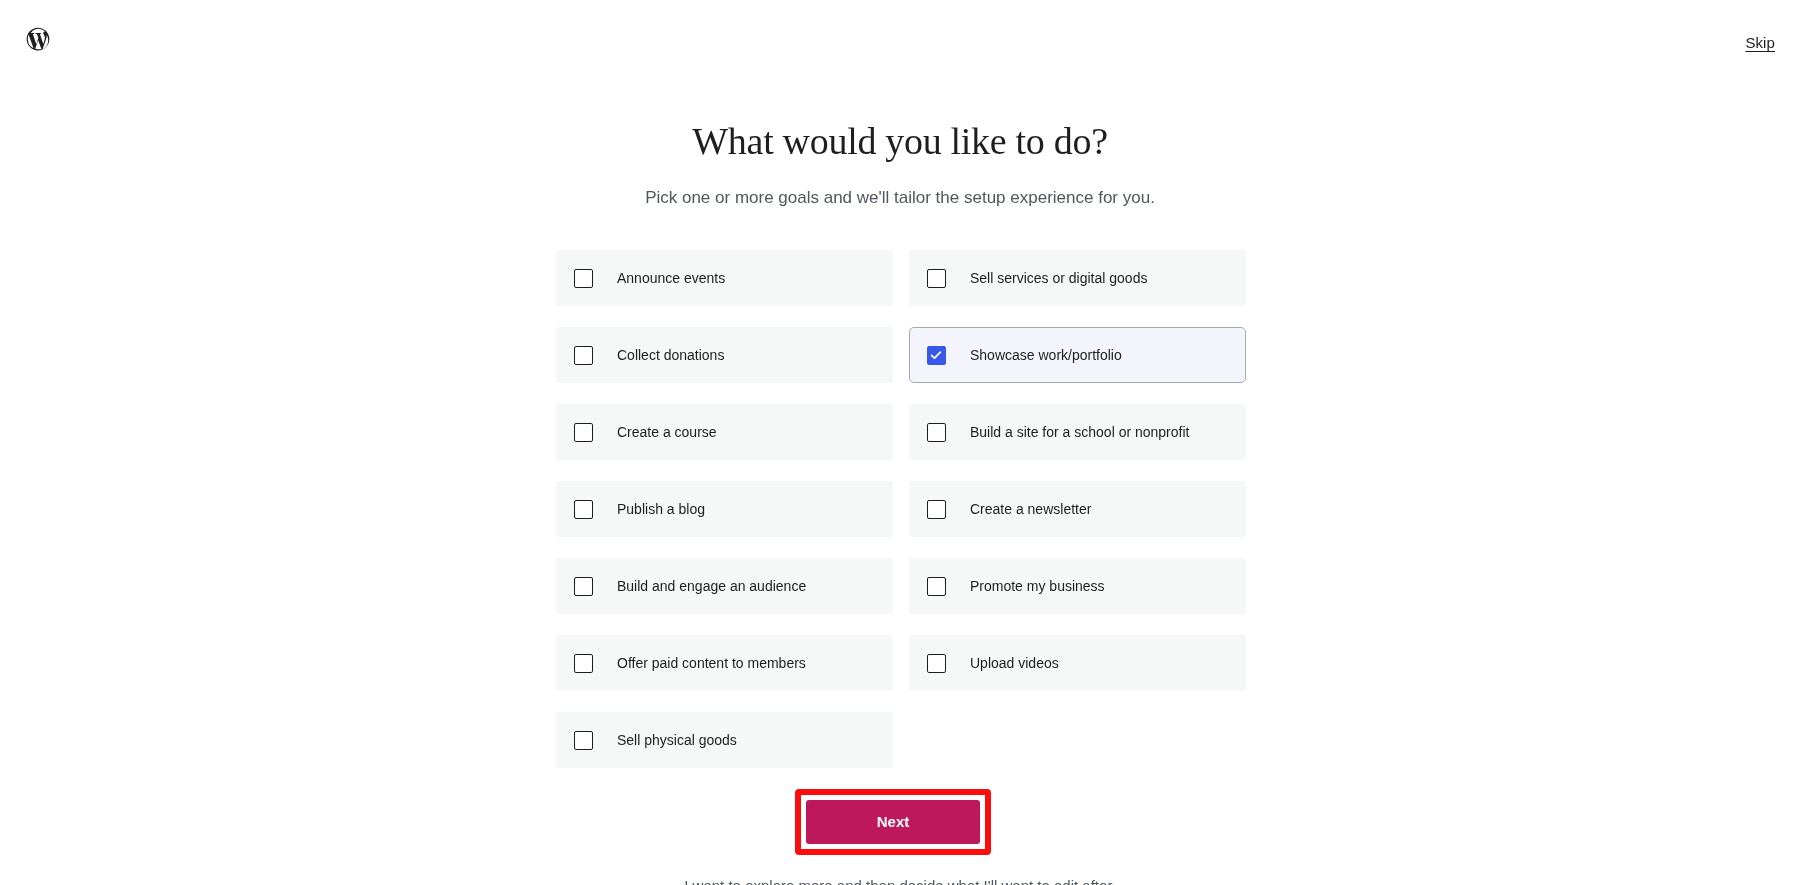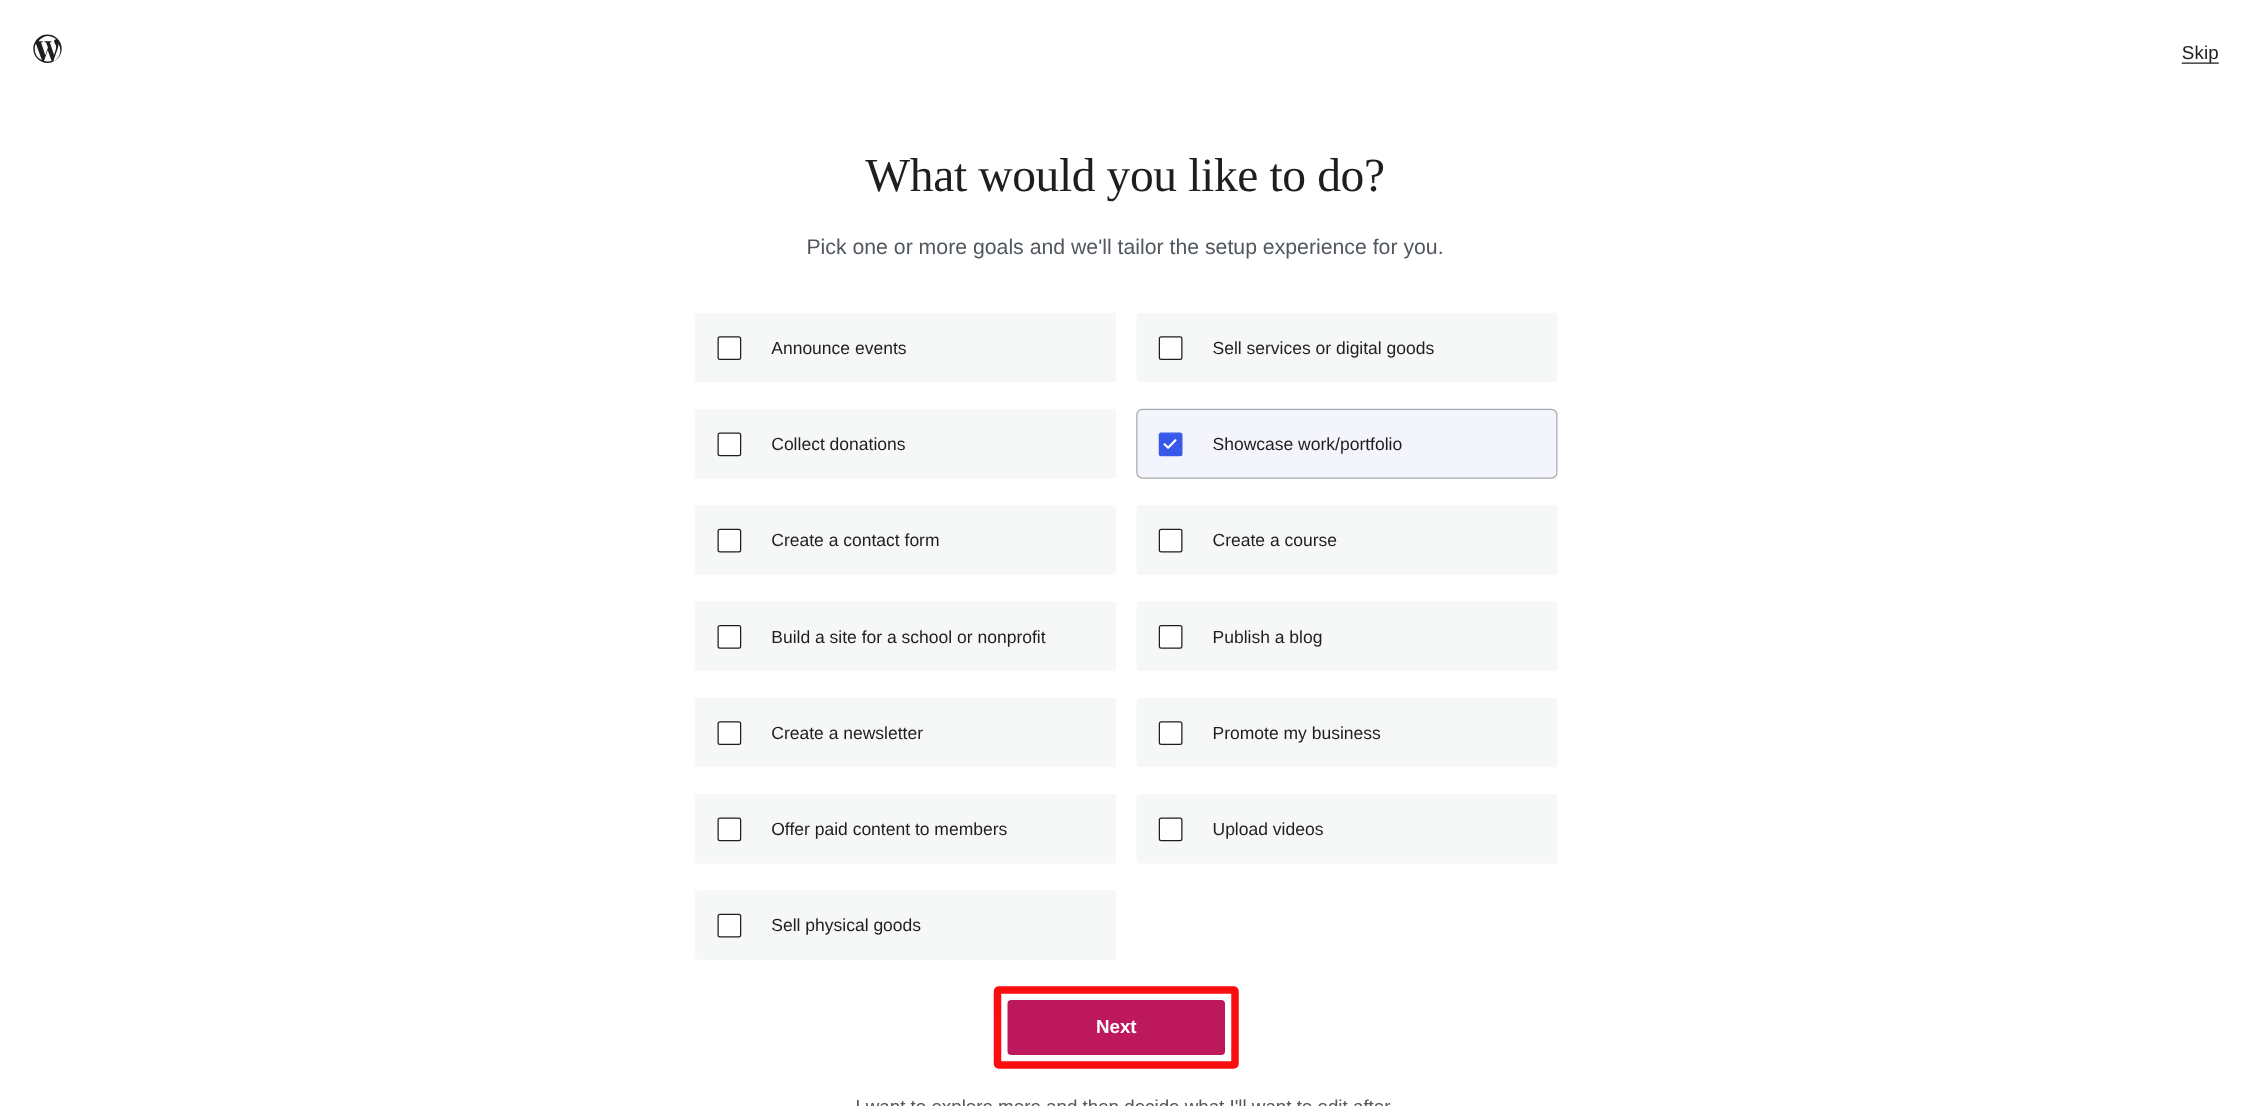--- a/index.html
+++ b/index.html
@@ -212,24 +212,20 @@
 
     <div class="goal-card selected">
       <span class="cb">
           <svg viewBox="0 0 16 16" fill="none">
             <path d="M3 8.5 6.3 11.6 13 4.8" stroke="#ffffff" stroke-width="2" stroke-linecap="round" stroke-linejoin="round"></path>
           </svg>
         </span>
       <span class="goal-label">Showcase work/portfolio</span>
     </div>
 
-    <div class="goal-card">
-      <span class="cb"></span>
-      <span class="goal-label">Create a contact form</span>
-    </div>
 
     <div class="goal-card">
       <span class="cb"></span>
       <span class="goal-label">Create a course</span>
     </div>
 
     <div class="goal-card">
       <span class="cb"></span>
       <span class="goal-label">Build a site for a school or nonprofit</span>
     </div>
@@ -237,20 +233,24 @@
     <div class="goal-card">
       <span class="cb"></span>
       <span class="goal-label">Publish a blog</span>
     </div>
 
     <div class="goal-card">
       <span class="cb"></span>
       <span class="goal-label">Create a newsletter</span>
     </div>
 
+    <div class="goal-card">
+      <span class="cb"></span>
+      <span class="goal-label">Build and engage an audience</span>
+    </div>
 
     <div class="goal-card">
       <span class="cb"></span>
       <span class="goal-label">Promote my business</span>
     </div>
 
     <div class="goal-card">
       <span class="cb"></span>
       <span class="goal-label">Offer paid content to members</span>
     </div>

